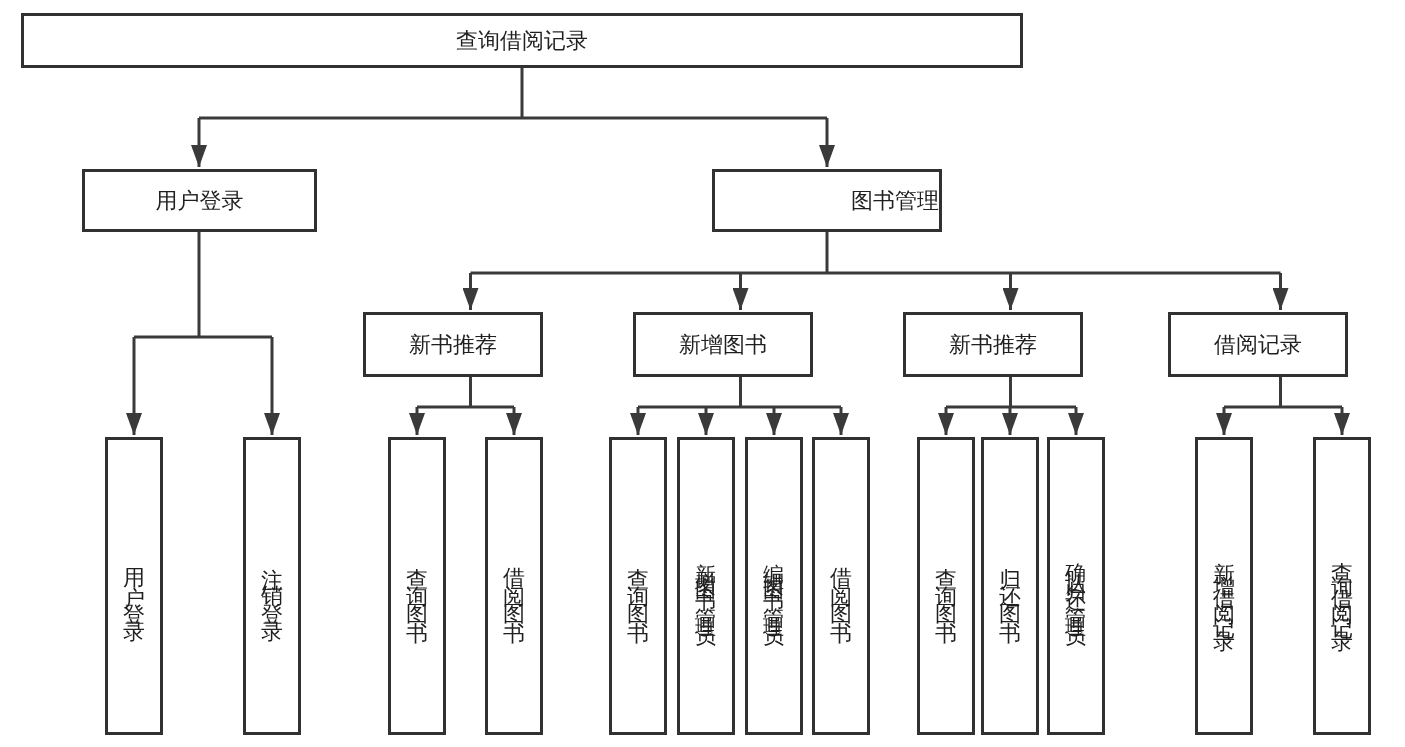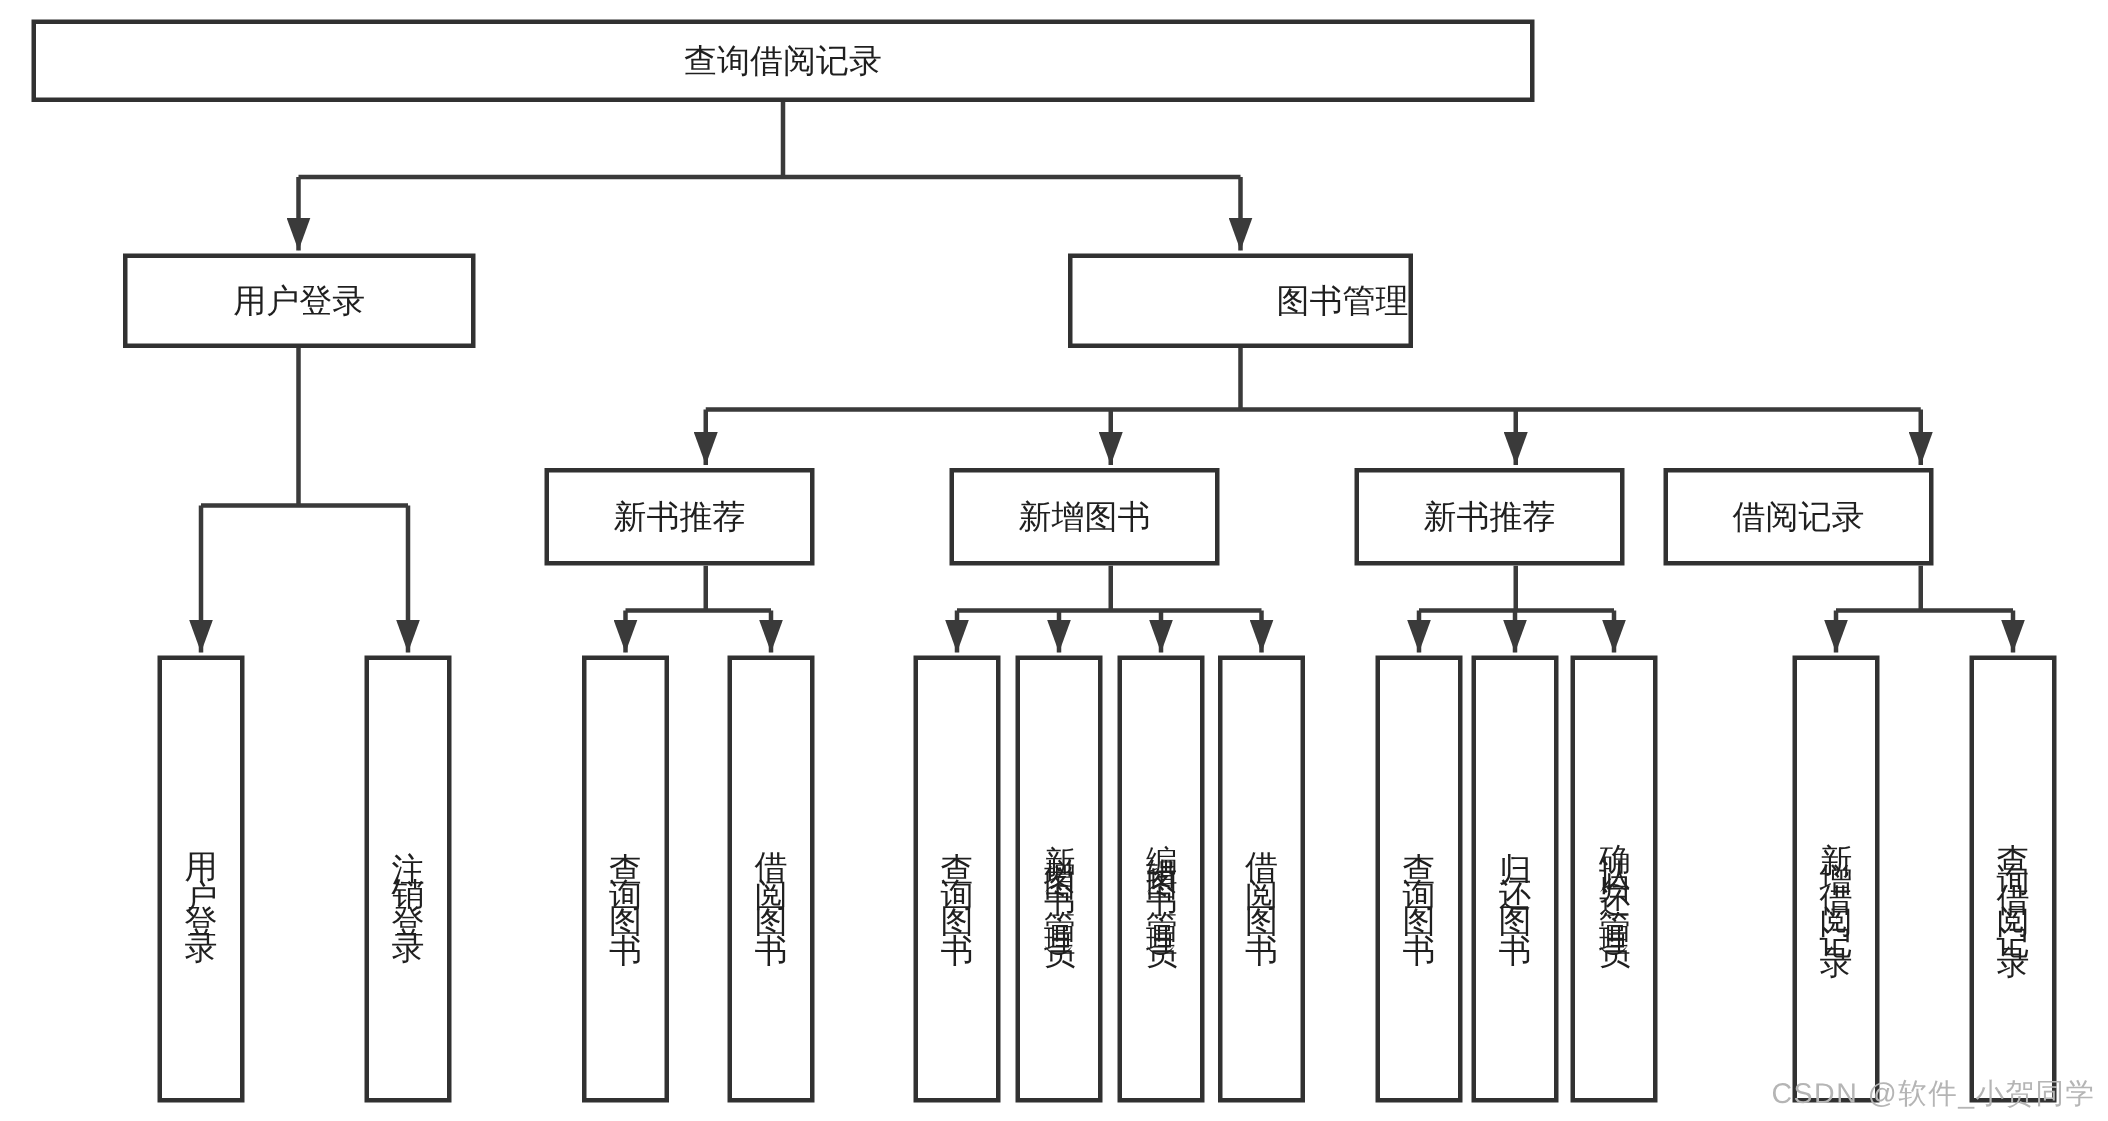--- a/index.html
+++ b/index.html
@@ -118,21 +118,21 @@
 
   <div class="node node-l3" style="left:363px;">
     <span>新书推荐</span>
   </div>
   <div class="node node-l3" style="left:633px;">
     <span>新增图书</span>
   </div>
   <div class="node node-l3" style="left:903px;">
     <span>新书推荐</span>
   </div>
-  <div class="node node-l3" style="left:1109px;">
+  <div class="node node-l3" style="left:1168px;">
     <span>借阅记录</span>
   </div>
 
   <div class="node leaf" style="left:105px;">
     <span class="vtext">用户登录</span>
   </div>
   <div class="node leaf" style="left:243px;">
     <span class="vtext">注销登录</span>
   </div>
   <div class="node leaf" style="left:388px;">
@@ -162,15 +162,14 @@
   <div class="node leaf long" style="left:1047px;">
     <span class="vtext">确认归还（管理员）</span>
   </div>
   <div class="node leaf mid" style="left:1195px;">
     <span class="vtext">新增借阅记录</span>
   </div>
   <div class="node leaf mid" style="left:1313px;">
     <span class="vtext">查询借阅记录</span>
   </div>
 
-  <div class="watermark">CSDN @软件_小贺同学</div>
 
 </div>
 
 </body></html>

